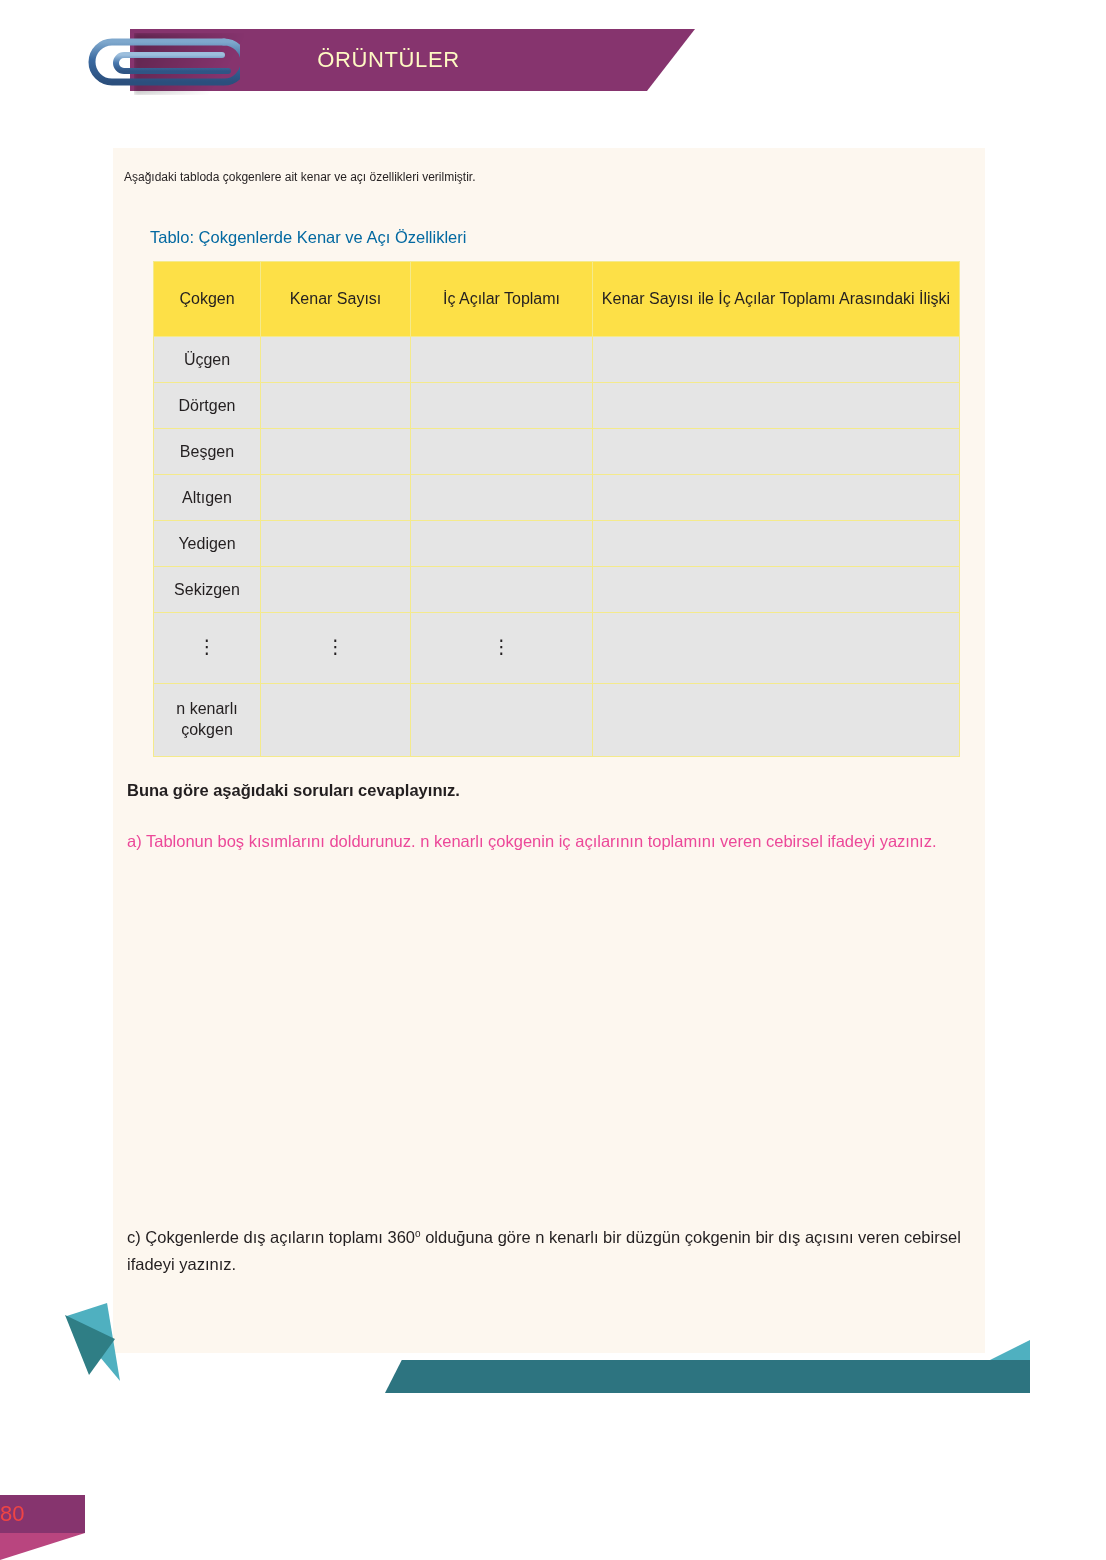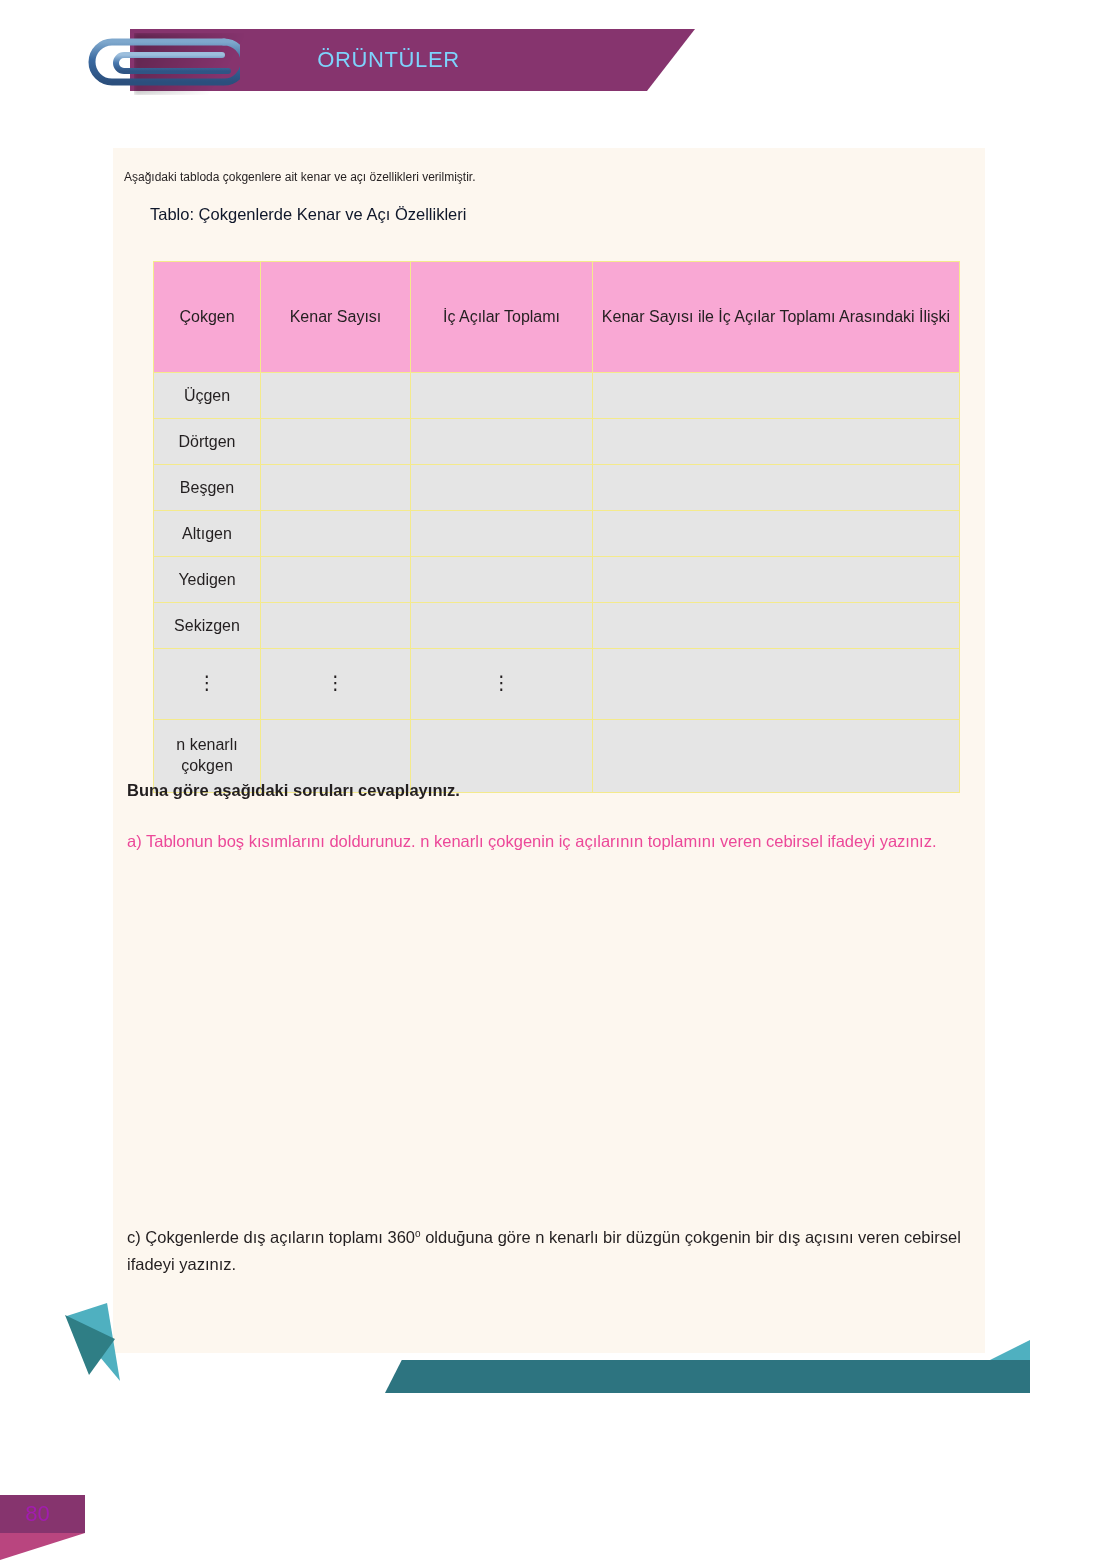--- a/index.html
+++ b/index.html
@@ -33,21 +33,21 @@
     z-index: 2;
   }
   .banner-title {
     position: absolute;
     left: 0;
     top: 0;
     width: 517px;
     height: 78px;
     line-height: 62px;
     text-align: center;
-    color: #7dd3fc;
+    color: #fef9c3;
     font-size: 22px;
     letter-spacing: 0.6px;
     white-space: nowrap;
   }
   .banner-shadow {
     position: absolute;
     left: 134px;
     top: 33px;
     width: 120px;
     height: 62px;
@@ -81,23 +81,23 @@
     left: 124px;
     top: 170px;
     width: 860px;
     font-size: 12px;
     color: #231f20;
     z-index: 5;
   }
   .table-caption {
     position: absolute;
     left: 150px;
-    top: 205px;
-    font-size: 16.5px;
-    color: #0f172a;
+    top: 228px;
+    font-size: 16.5px;
+    color: #0369a1;
     z-index: 5;
   }
 
   
   .tbl-wrap {
     position: absolute;
     left: 153px;
     top: 261px;
     width: 806px;
     z-index: 5;
@@ -111,24 +111,24 @@
     border: 1px solid #f4ea8c;
     font-weight: normal;
     font-size: 16px;
     color: #231f20;
     text-align: center;
     vertical-align: middle;
     background: #e5e5e5;
     padding: 0;
   }
   table.poly thead th {
-    background: #f9a8d4;
+    background: #fde047;
     height: 66px;
     line-height: 1.28;
-    padding: 22px 6px;
+    padding: 4px 6px;
   }
   table.poly tbody td {
     height: 45px;
   }
   table.poly tbody tr.dots-row td { height: 70px; }
   table.poly tbody tr.last-row td { height: 72px; line-height: 1.3; }
   .dots {
     display: inline-block;
     font-size: 19px;
     line-height: 0.85;
@@ -239,22 +239,21 @@
     background: #86346e;
     z-index: 6;
   }
   .pagenum-text {
     position: absolute;
     left: 0;
     top: 1495px;
     width: 75px;
     height: 38px;
     line-height: 38px;
-    text-align: center;
-    color: #a21caf;
+    color: #ef4444;
     font-size: 22px;
     z-index: 7;
   }
   .pagenum-tri {
     position: absolute;
     left: 0;
     top: 1533px;
     width: 85px;
     height: 27px;
     background: #b9457f;

